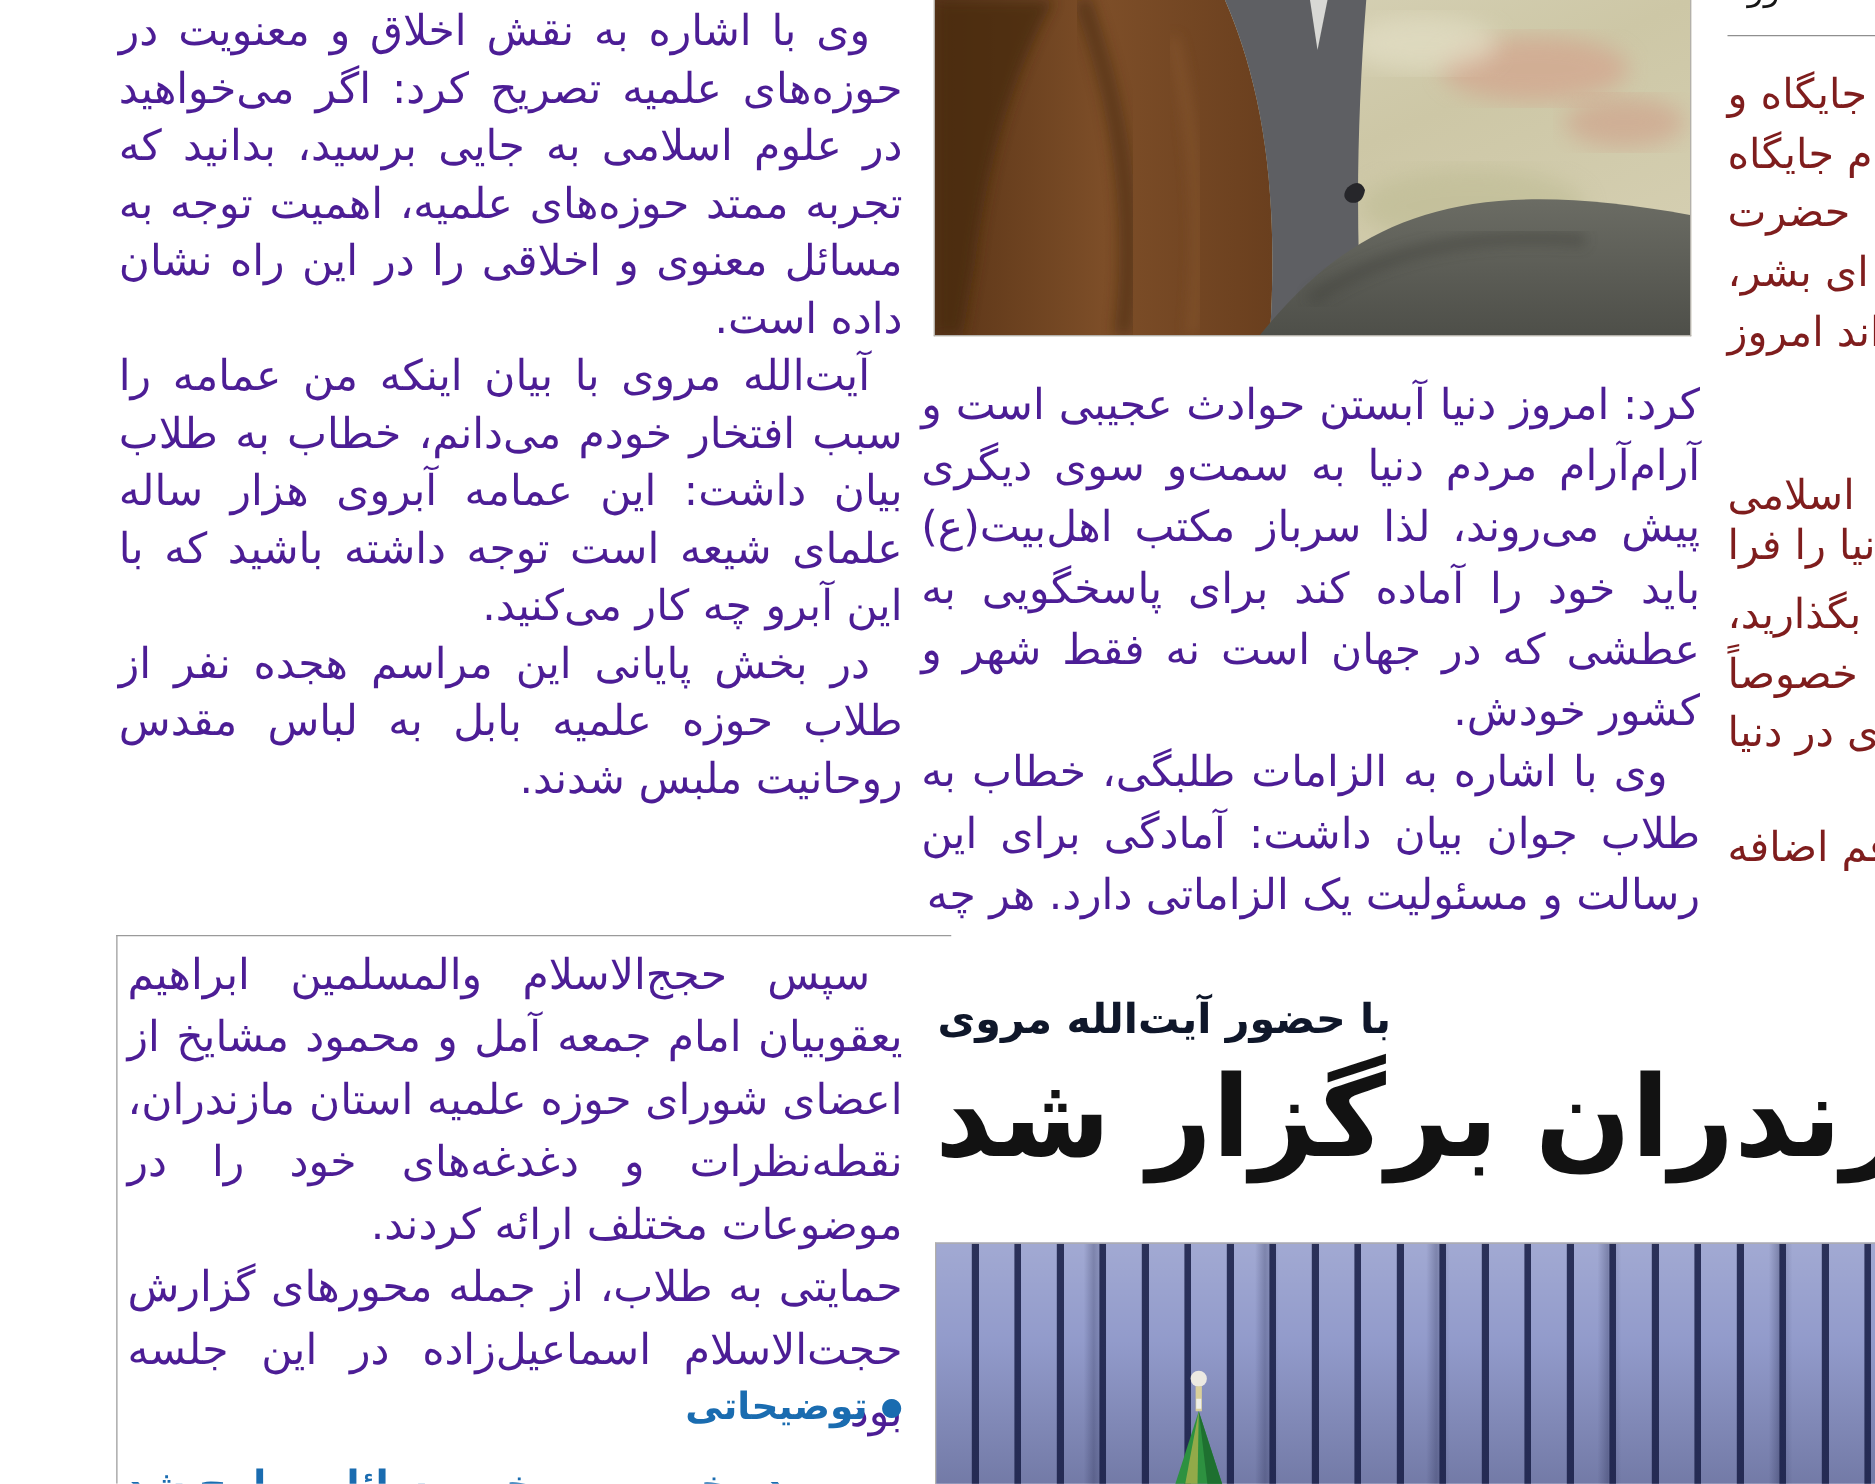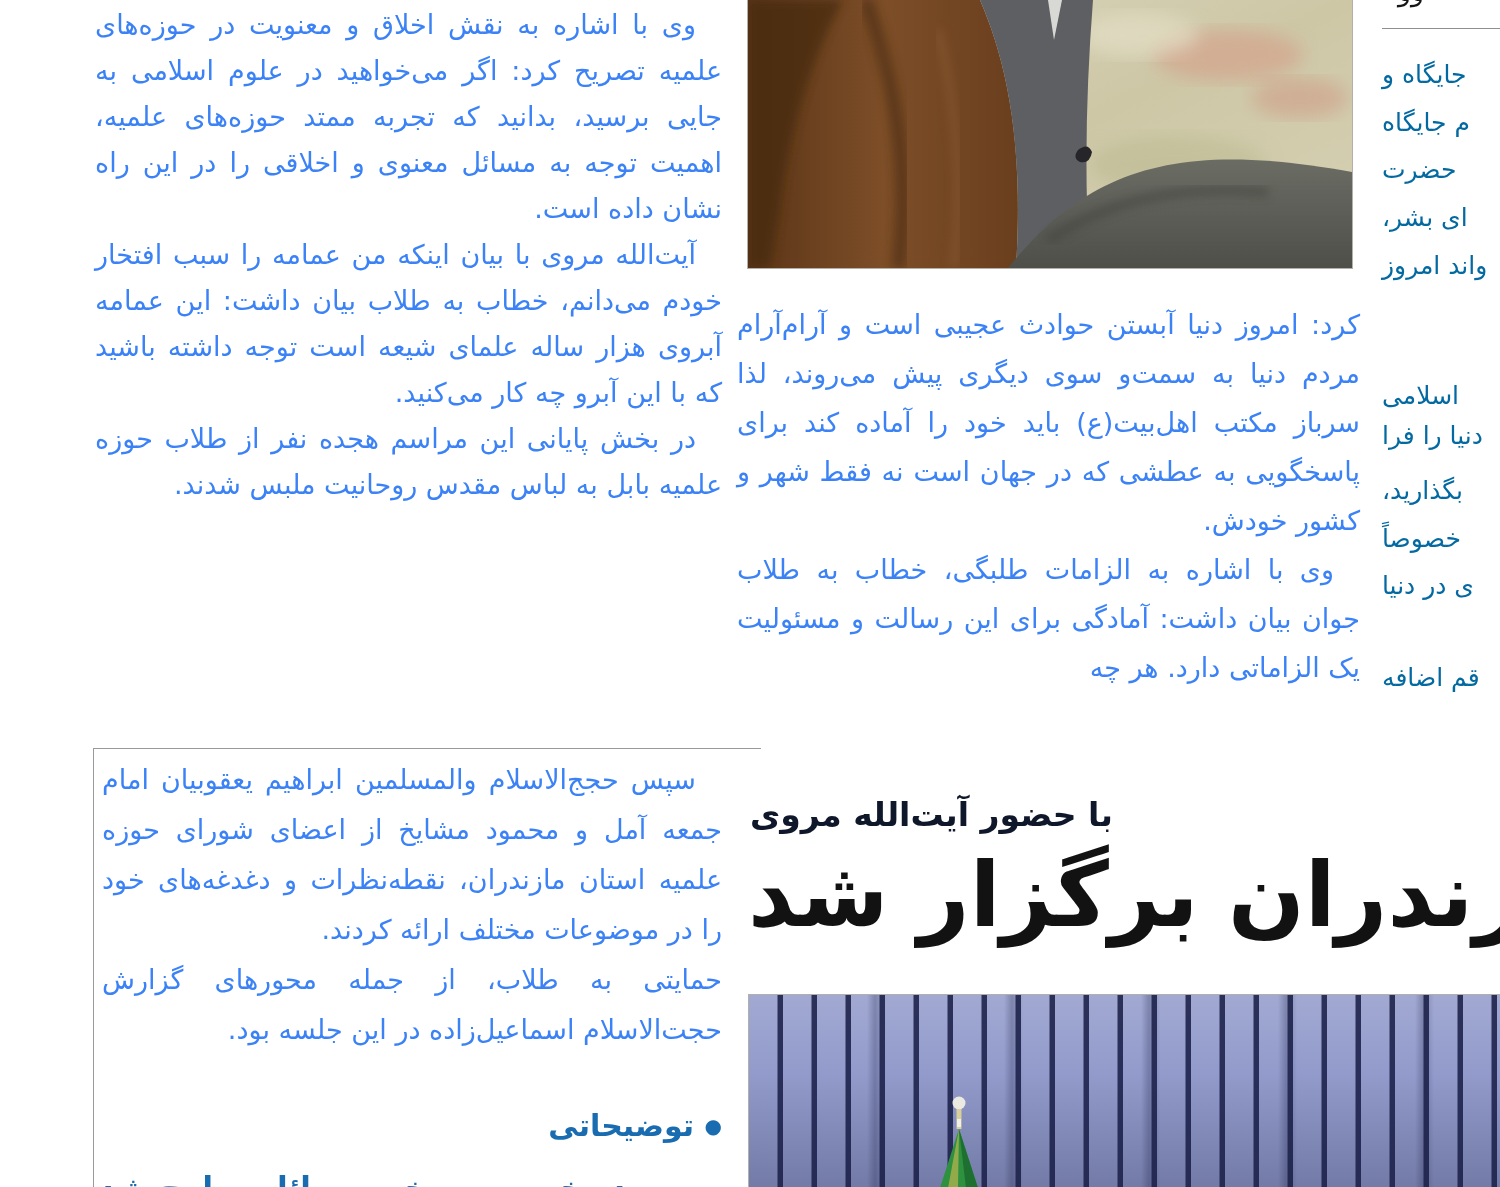--- a/index.html
+++ b/index.html
@@ -7,33 +7,33 @@
     position:relative;
     width:1500px;height:1187px;
     background:#ffffff;
     overflow:hidden;
     font-family:"DejaVu Sans",sans-serif;
   }
   .col{
     position:absolute;
     direction:rtl;
     text-align:justify;
-    color:#3b82f6;
-    font-size:27px;
+    color:#4c1d95;
+    font-size:34px;
     line-height:46px;
   }
   .para{margin:0;text-indent:26px;}
   .para.cont{text-indent:0;}
   .frag{
     position:absolute;
     left:1382px;
     direction:rtl;
     white-space:nowrap;
-    color:#0369a1;
-    font-size:25px;
+    color:#7f1d1d;
+    font-size:33px;
     line-height:40px;
   }
   .rule{position:absolute;background:#9a9a9a;}
   .photo-frame{
     position:absolute;
     border:1px solid #b3b0aa;
     overflow:hidden;
     background:#cfcab0;
   }
   #photo-top{left:747px;top:0;width:604px;height:268px;border-top:none;}

